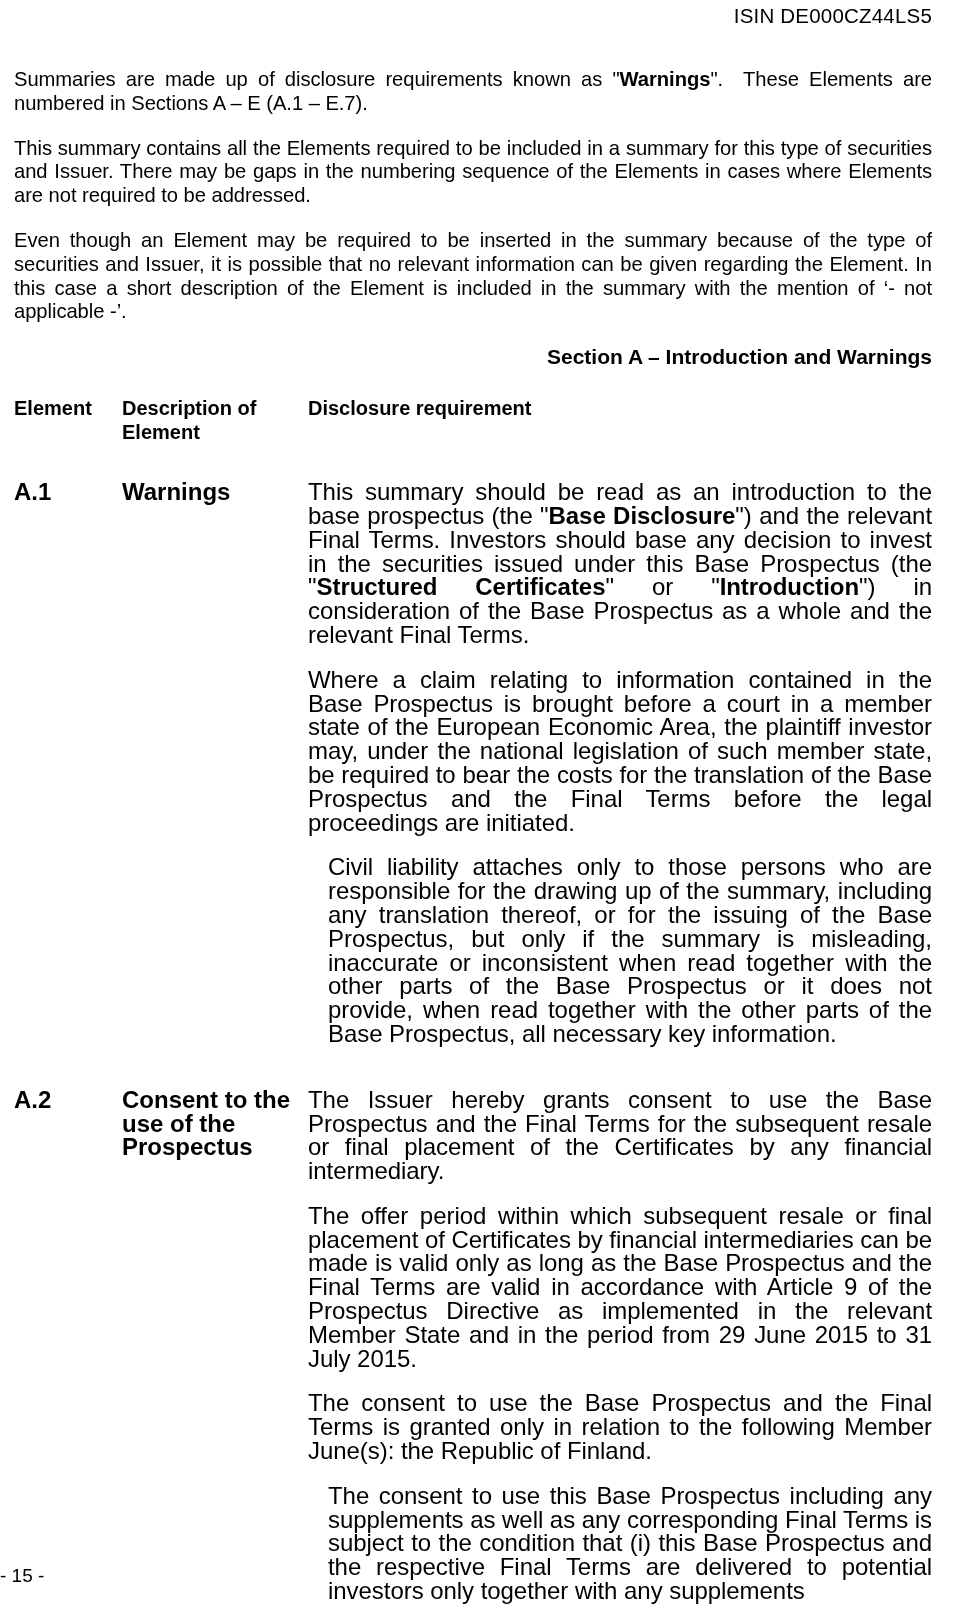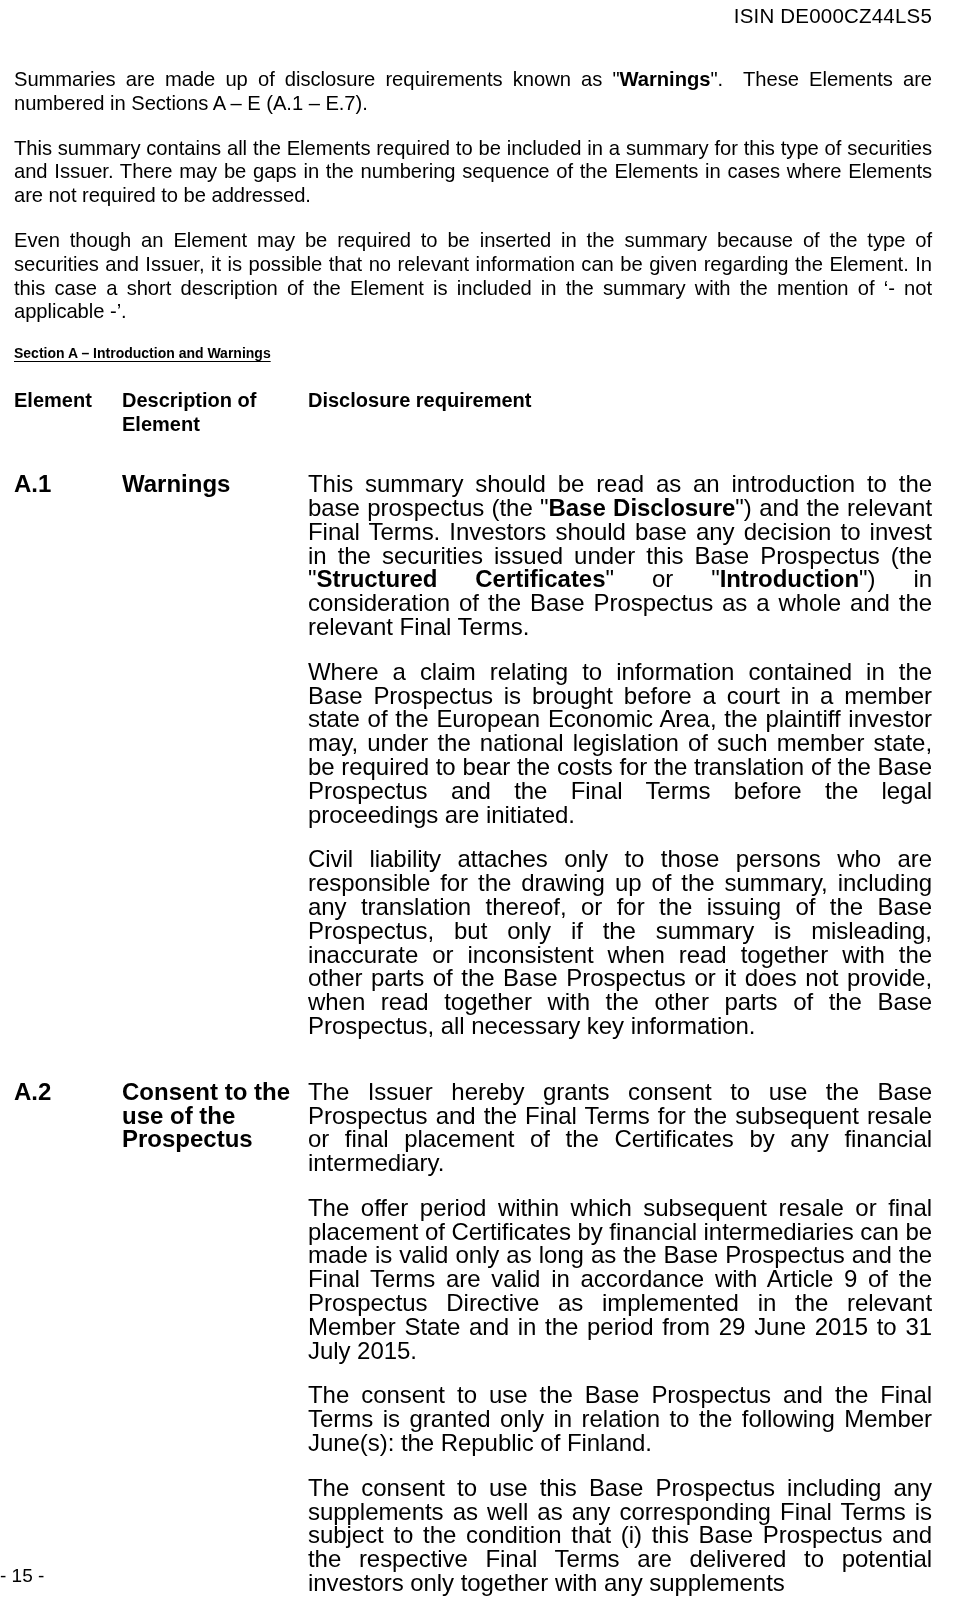--- a/index.html
+++ b/index.html
@@ -45,25 +45,25 @@
   }
   p.para {
     margin: 0 0 21px 0;
     font-size: 20.2px;
     line-height: 23.8px;
     text-align: justify;
     text-justify: inter-word;
     letter-spacing: -0.05px;
   }
   .section-heading {
-    font-size: 14px;
+    font-size: 21px;
     font-weight: bold;
-    text-decoration: underline;
     text-underline-offset: 3px;
     margin: 10px 0 28px 0;
+    text-align: right;
   }
   table.elements-table {
     width: 918px;
     border-collapse: collapse;
     table-layout: fixed;
   }
   table.elements-table col.c1 { width: 108px; }
   table.elements-table col.c2 { width: 186px; }
   table.elements-table col.c3 { width: 624px; }
   table.elements-table th {
@@ -88,21 +88,21 @@
   td.col-desc {
     font-weight: bold;
     padding-right: 14px;
   }
   td.col-disc p {
     margin: 0 0 21px 0;
     text-align: justify;
     text-justify: inter-word;
     letter-spacing: -0.05px;
   }
-  td.col-disc p:last-child { margin-bottom: 0; }
+  td.col-disc p:last-child { margin-bottom: 0; margin-left: 20px; }
   tr.row-spacer td { height: 42px; }
   .footer {
     position: absolute;
     left: 0;
     right: 0;
     bottom: 17px;
     text-align: left;
     font-size: 19px;
   }
   b { font-weight: bold; }

